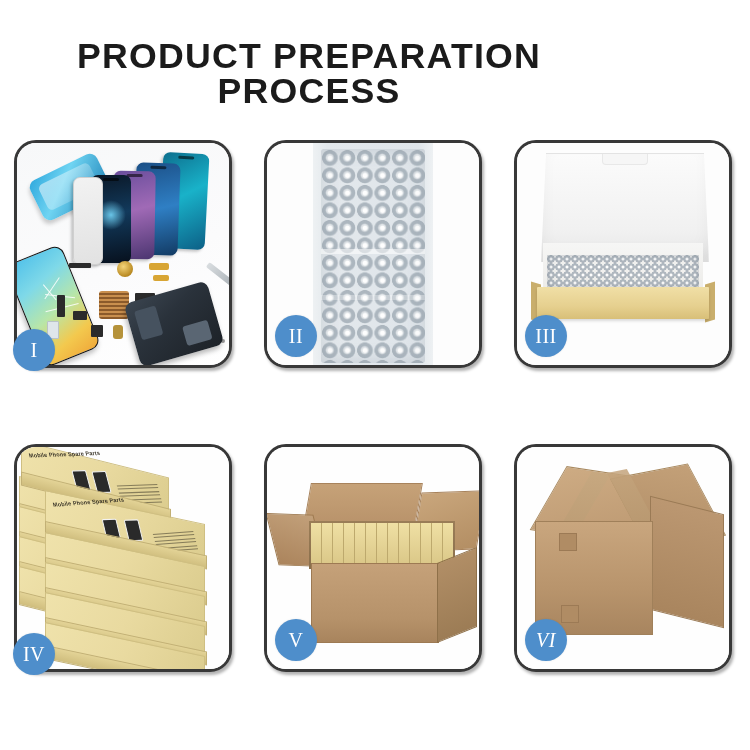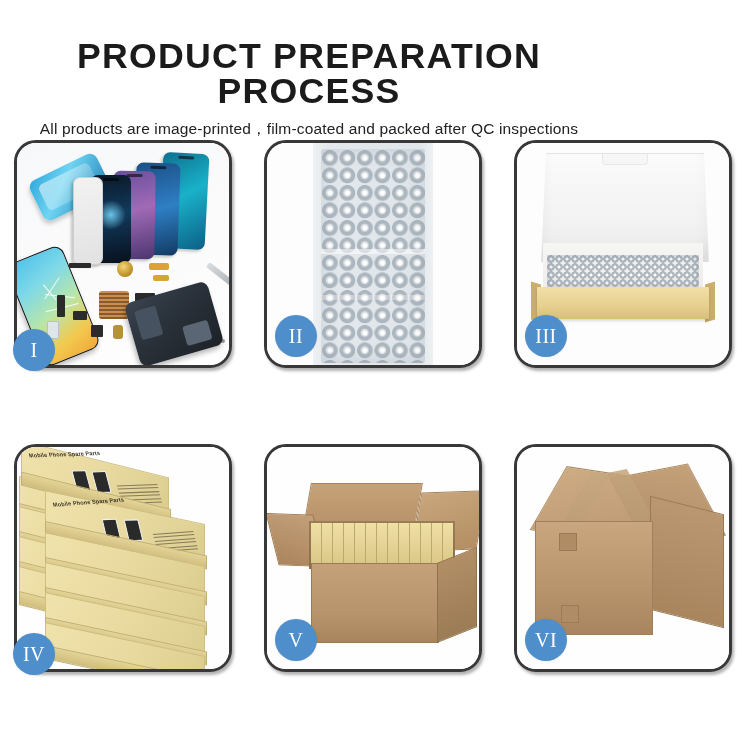--- a/index.html
+++ b/index.html
@@ -59,21 +59,21 @@
     background:#4e8ecb;
     color:#fff;
     font-family:"Liberation Serif", serif;
     font-size:20px;
     display:flex;align-items:center;justify-content:center;
     letter-spacing:.5px;
     z-index:6;
     box-shadow:0 0 2px rgba(0,0,0,.10);
   }
   .badge.inset{left:8px;bottom:8px;text-align:right;}
-  .badge.soft{filter:blur(.25px);}
+  .badge.soft{filter:blur(.25px);font-style:italic;}
 
   
   .p1{background:linear-gradient(160deg,#f7f8f9 0%,#fbfbfc 55%,#ffffff 100%);}
   .phone-fan{position:absolute;left:52px;top:8px;width:160px;height:112px;}
   .pf{position:absolute;border-radius:7px;box-shadow:-2px 2px 3px rgba(0,0,0,.22);}
   .pf1{width:46px;height:96px;left:92px;top:2px;background:linear-gradient(150deg,#0d6f8e,#19b2c9 45%,#0c5f86);transform:rotate(3deg);}
   .pf2{width:44px;height:92px;left:66px;top:12px;background:linear-gradient(165deg,#1b4f86,#2f7fc4 50%,#123a63);transform:rotate(2deg);}
   .pf3{width:42px;height:88px;left:44px;top:20px;background:linear-gradient(165deg,#6a4e9c,#a06ab6 45%,#4b3570);transform:rotate(1deg);}
   .pf4{width:40px;height:88px;left:22px;top:24px;background:linear-gradient(170deg,#0a1726,#123a5c 45%,#07101d);}
   .pf5{width:28px;height:86px;left:4px;top:26px;background:linear-gradient(170deg,#f2f2f2,#e2e2e2);border:1px solid #cfcfcf;}
@@ -254,21 +254,20 @@
   }
   .c6-tab{position:absolute;background:#b08c64;border:1px solid #9c7a55;}
 </style>
 </head>
 <body>
 
 <div class="page">
 
   <div class="header">
     <h1 class="title">PRODUCT PREPARATION PROCESS</h1>
-    <p class="subtitle">All products are image-printed，film-coated and packed after QC inspections</p>
   </div>
 
   <div class="grid">
 
     <div class="panel">
       <div class="panel-inner p1">
 
         <div class="screen-protector"></div>
 
         <div class="phone-fan">

